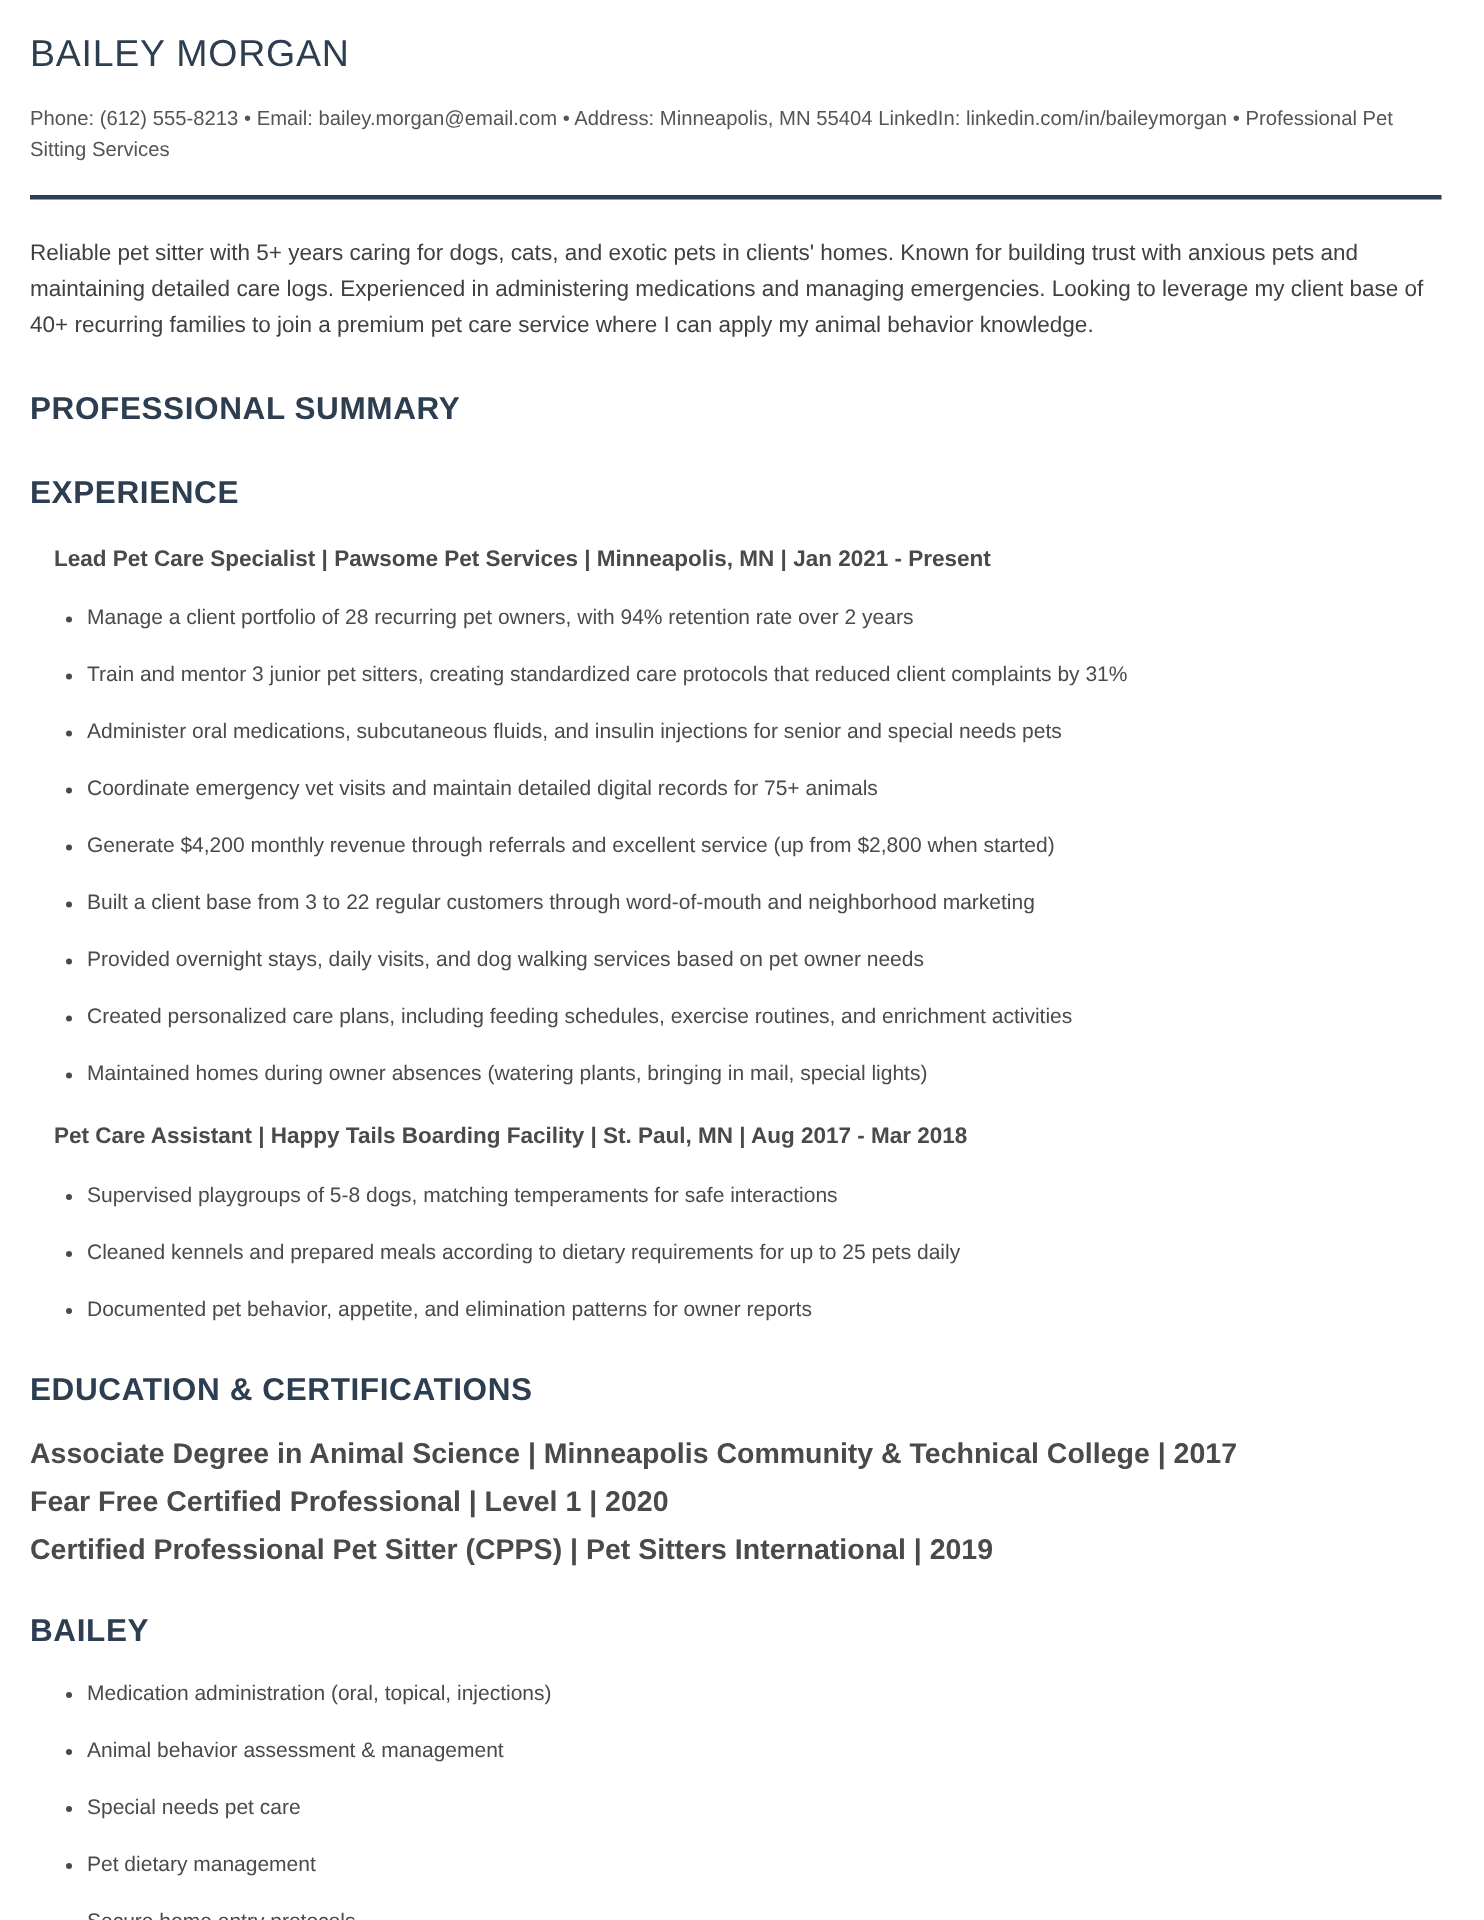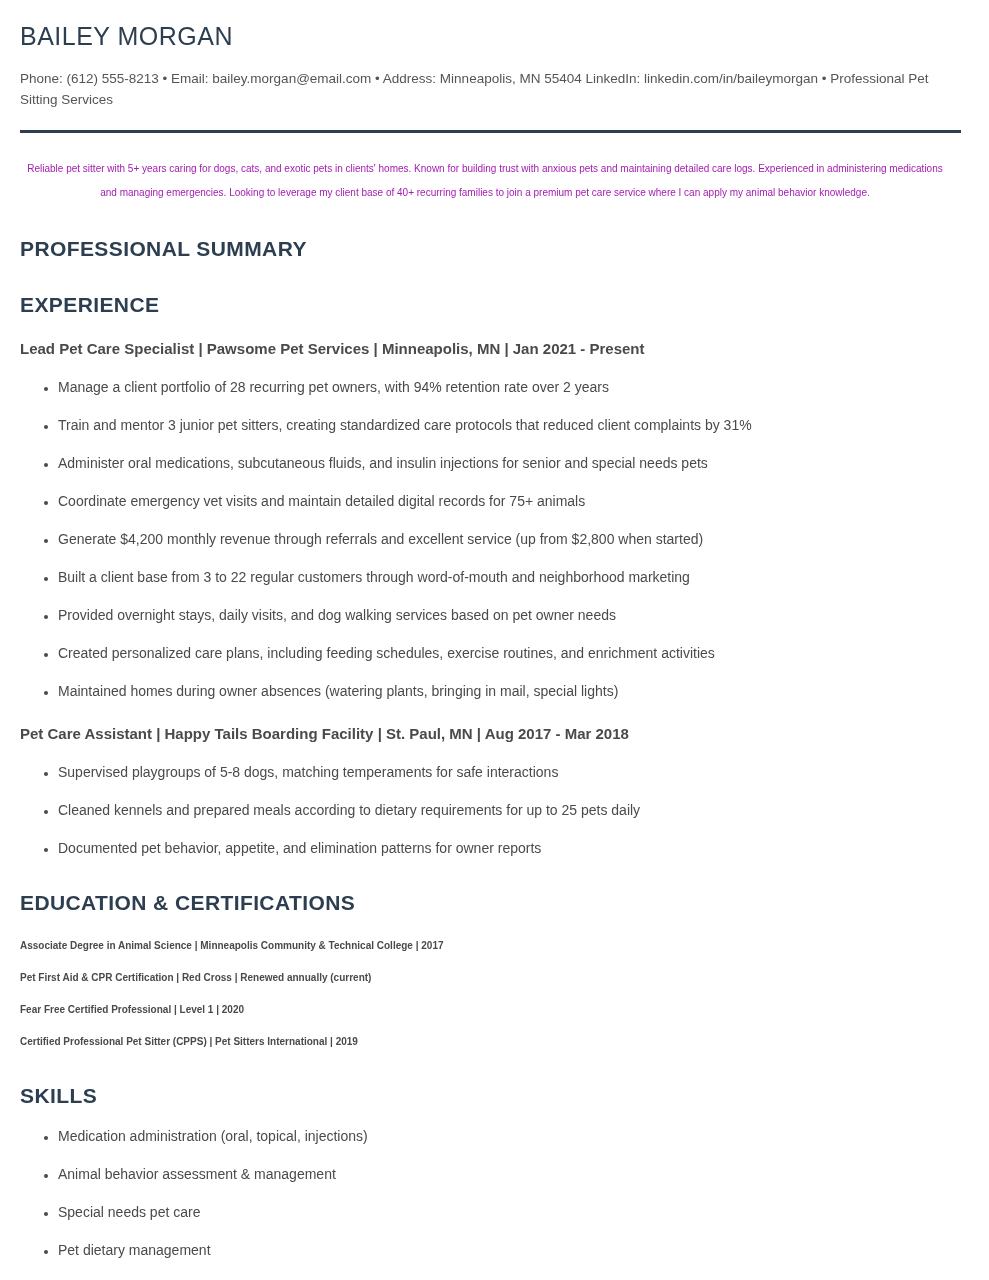--- a/index.html
+++ b/index.html
@@ -33,36 +33,35 @@
     max-width: 925px;
   }
   .divider {
     border: none;
     border-top: 3px solid #2c3e50;
     margin: 20px 0 0 0;
     width: 941px;
   }
   .summary-text {
     margin: 24px 0 0 0;
-    font-size: 10px;
+    font-size: 15px;
     line-height: 24px;
-    color: #a21caf;
+    color: #404040;
     max-width: 930px;
-    text-align: center;
   }
   h2.section-heading {
     margin: 31px 0 0 0;
     font-size: 21px;
     font-weight: bold;
     letter-spacing: 0.4px;
     color: #2c3e50;
     line-height: 1.2;
   }
   .job-title {
-    margin: 21px 0 0 0;
+    margin: 21px 0 0 16px;
     font-size: 15px;
     font-weight: bold;
     color: #4a4a4a;
     line-height: 22px;
   }
   ul.bullet-list {
     margin: 13px 0 0 0;
     padding: 0 0 0 38px;
     list-style: disc;
   }
@@ -71,21 +70,21 @@
     font-size: 14px;
     line-height: 22px;
     color: #4a4a4a;
   }
   ul.bullet-list li::marker {
     color: #4a4a4a;
     font-size: 12px;
   }
   .edu-item {
     margin: 0 0 12px 0;
-    font-size: 10px;
+    font-size: 19px;
     font-weight: bold;
     color: #4a4a4a;
     line-height: 20px;
   }
   .edu-list {
     margin-top: 21px;
   }
   .skills-list {
     margin-top: 14px;
   }
@@ -131,26 +130,25 @@
       <li>Cleaned kennels and prepared meals according to dietary requirements for up to 25 pets daily</li>
       <li>Documented pet behavior, appetite, and elimination patterns for owner reports</li>
     </ul>
 
   </section>
 
   <h2 class="section-heading">EDUCATION &amp; CERTIFICATIONS</h2>
 
   <section class="edu-list">
     <p class="edu-item">Associate Degree in Animal Science | Minneapolis Community &amp; Technical College | 2017</p>
-    <p class="edu-item">Pet First Aid &amp; CPR Certification | Red Cross | Renewed annually (current)</p>
     <p class="edu-item">Fear Free Certified Professional | Level 1 | 2020</p>
     <p class="edu-item">Certified Professional Pet Sitter (CPPS) | Pet Sitters International | 2019</p>
   </section>
 
-  <h2 class="section-heading">SKILLS</h2>
+  <h2 class="section-heading">BAILEY</h2>
 
   <ul class="bullet-list skills-list">
     <li>Medication administration (oral, topical, injections)</li>
     <li>Animal behavior assessment &amp; management</li>
     <li>Special needs pet care</li>
     <li>Pet dietary management</li>
     <li>Secure home entry protocols</li>
     <li>Basic grooming &amp; hygiene maintenance</li>
 
   </ul>

